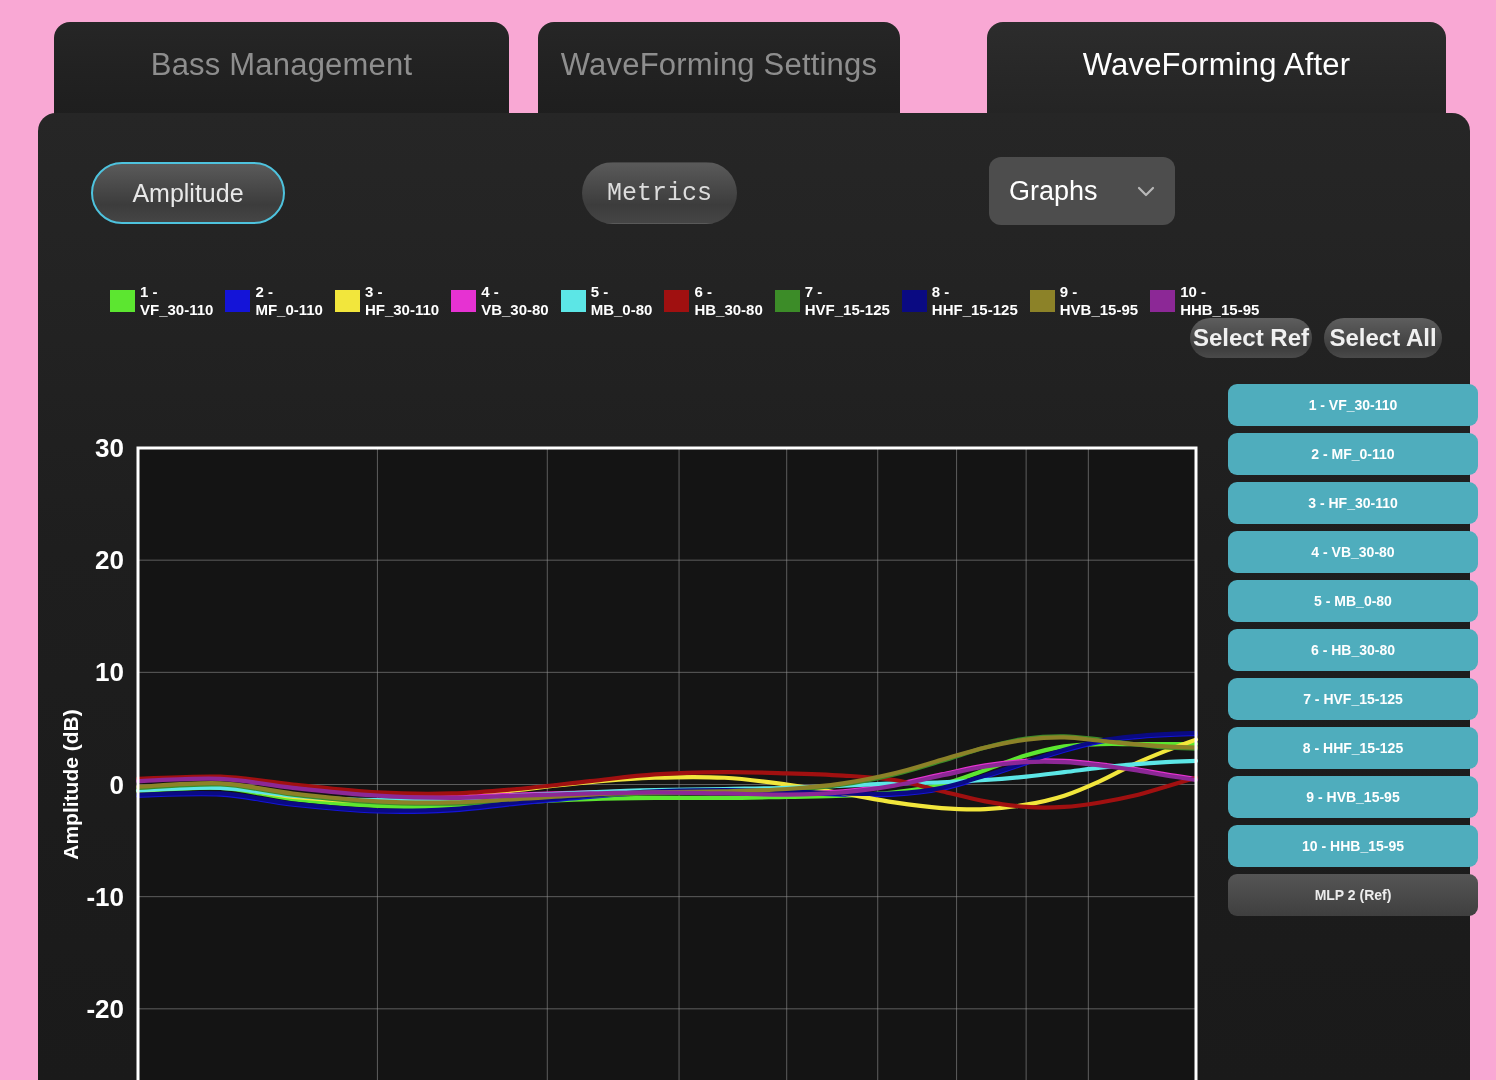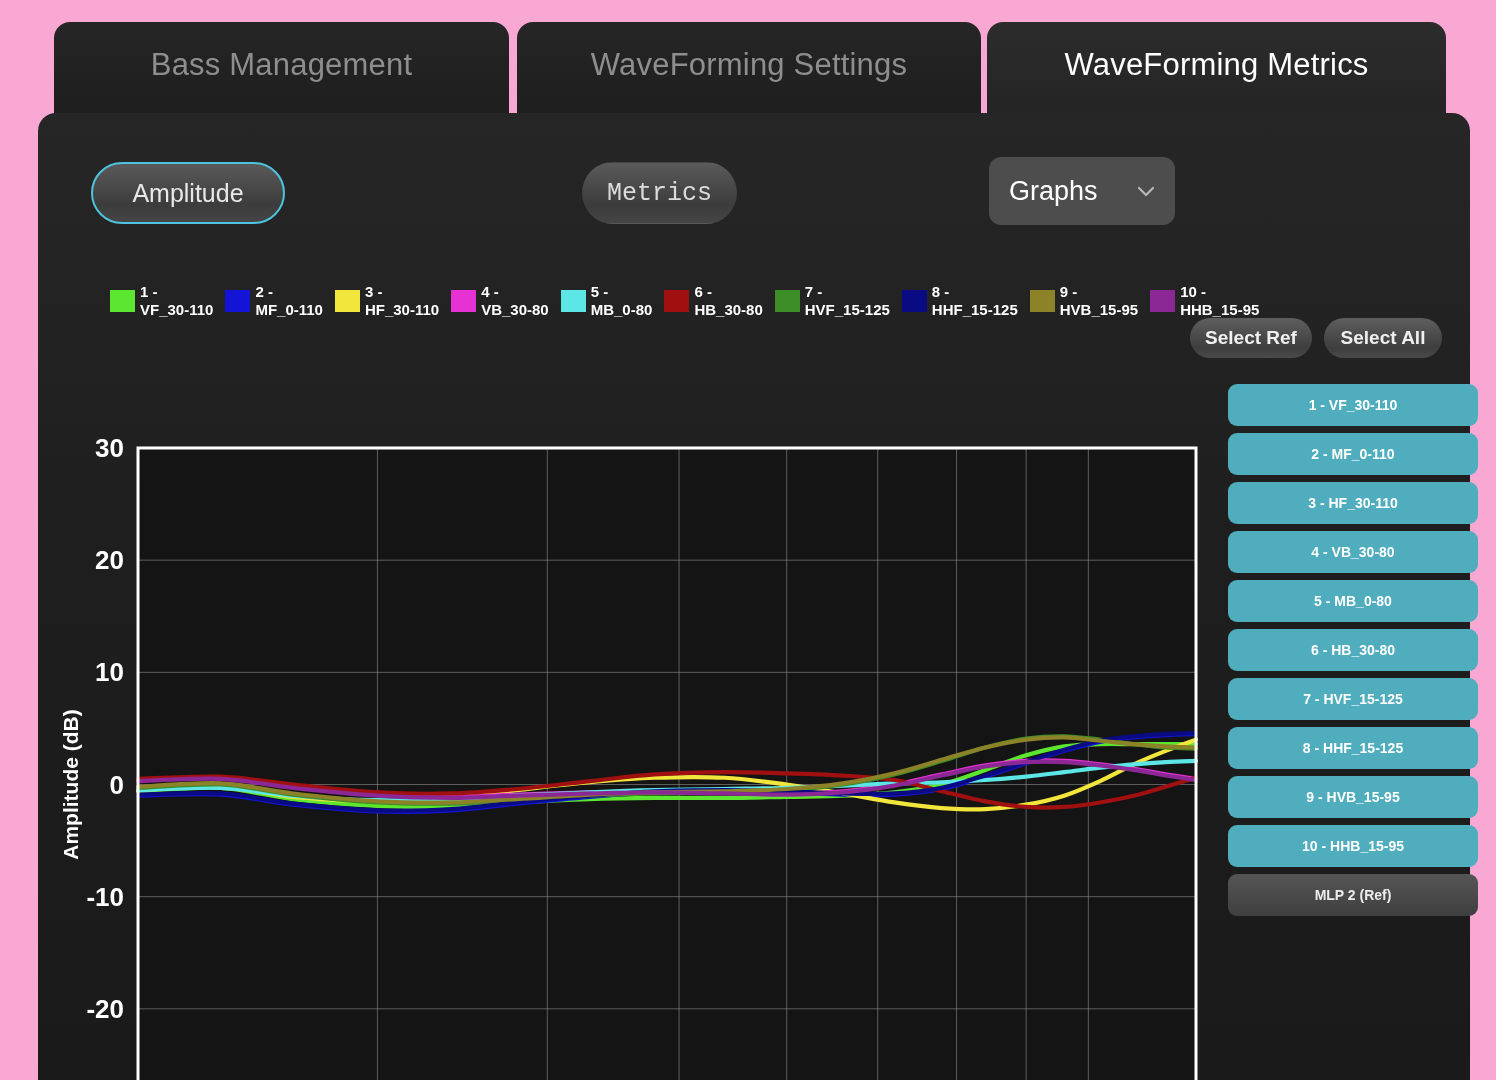--- a/index.html
+++ b/index.html
@@ -43,21 +43,21 @@
   }
   .tab.inactive {
     background: linear-gradient(180deg, #262626 0%, #212121 55%, #1e1e1e 100%);
     color: #8e8e8e;
   }
   .tab.active {
     background: linear-gradient(180deg, #2c2c2c 0%, #272727 60%, #242424 100%);
     color: #ffffff;
   }
   #tab-bass   { left: 54px;  width: 455px; }
-  #tab-wfset  { left: 517px; width: 464px; }
+  #tab-wfset  { left: 538px; width: 362px; }
   #tab-wfgraph{ left: 987px; width: 459px; }
 
   
   .panel {
     position: absolute;
     left: 38px;
     top: 113px;
     width: 1432px;
     height: 967px;
     background: linear-gradient(180deg, #262626 0%, #232323 18%, #1e1e1e 45%, #1a1a1a 100%);
@@ -165,21 +165,21 @@
     left: 0; top: 0;
     width: 260px;
     display: flex;
     gap: 12px;
   }
   .gray-btn {
     height: 40px;
     border-radius: 20px;
     background: linear-gradient(180deg, #5e5e5e 0%, #4d4d4d 40%, #3e3e3e 75%, #4a4a4a 100%);
     color: #f0f0f0;
-    font-size: 19px;
+    font-size: 24px;
     font-weight: bold;
     display: flex;
     align-items: center;
     justify-content: center;
     box-sizing: border-box;
   }
   #btn-select-ref { width: 122px; }
   #btn-select-all { width: 118px; }
 
   .rail-list {
@@ -213,21 +213,21 @@
 <div id="app">
 
   <div class="tabbar">
     <div class="tab inactive" id="tab-bass">
       <span>Bass Management</span>
     </div>
     <div class="tab inactive" id="tab-wfset">
       <span>WaveForming Settings</span>
     </div>
     <div class="tab active" id="tab-wfgraph">
-      <span>WaveForming Metrics</span>
+      <span>WaveForming After</span>
     </div>
   </div>
 
   <div class="panel">
 
     <div class="toolbar">
       <div class="pill selected" id="btn-amplitude">
         <span>Amplitude</span>
       </div>
       <div class="pill" id="btn-metrics">

